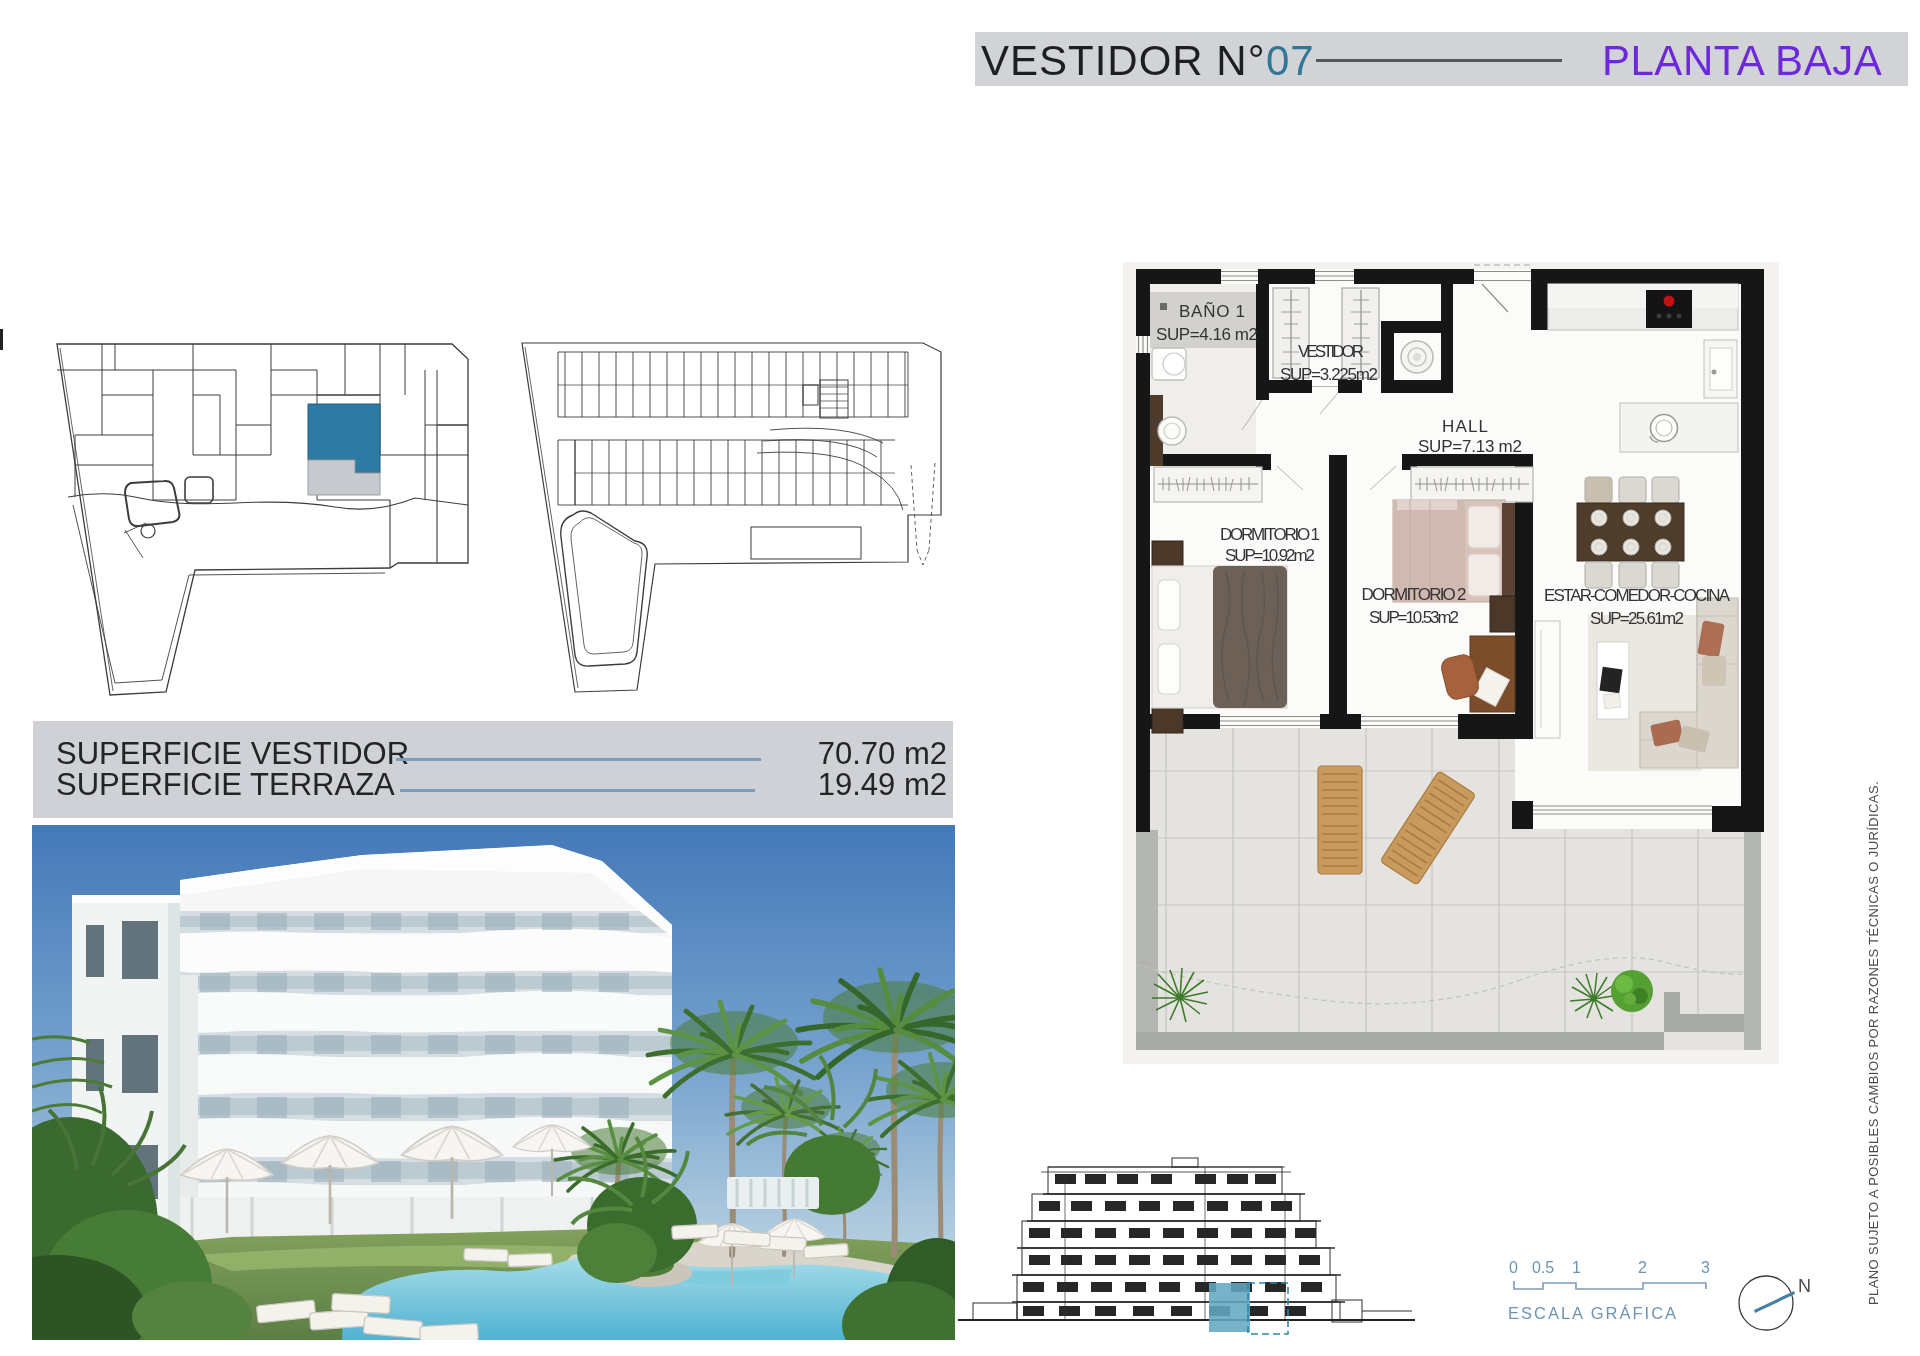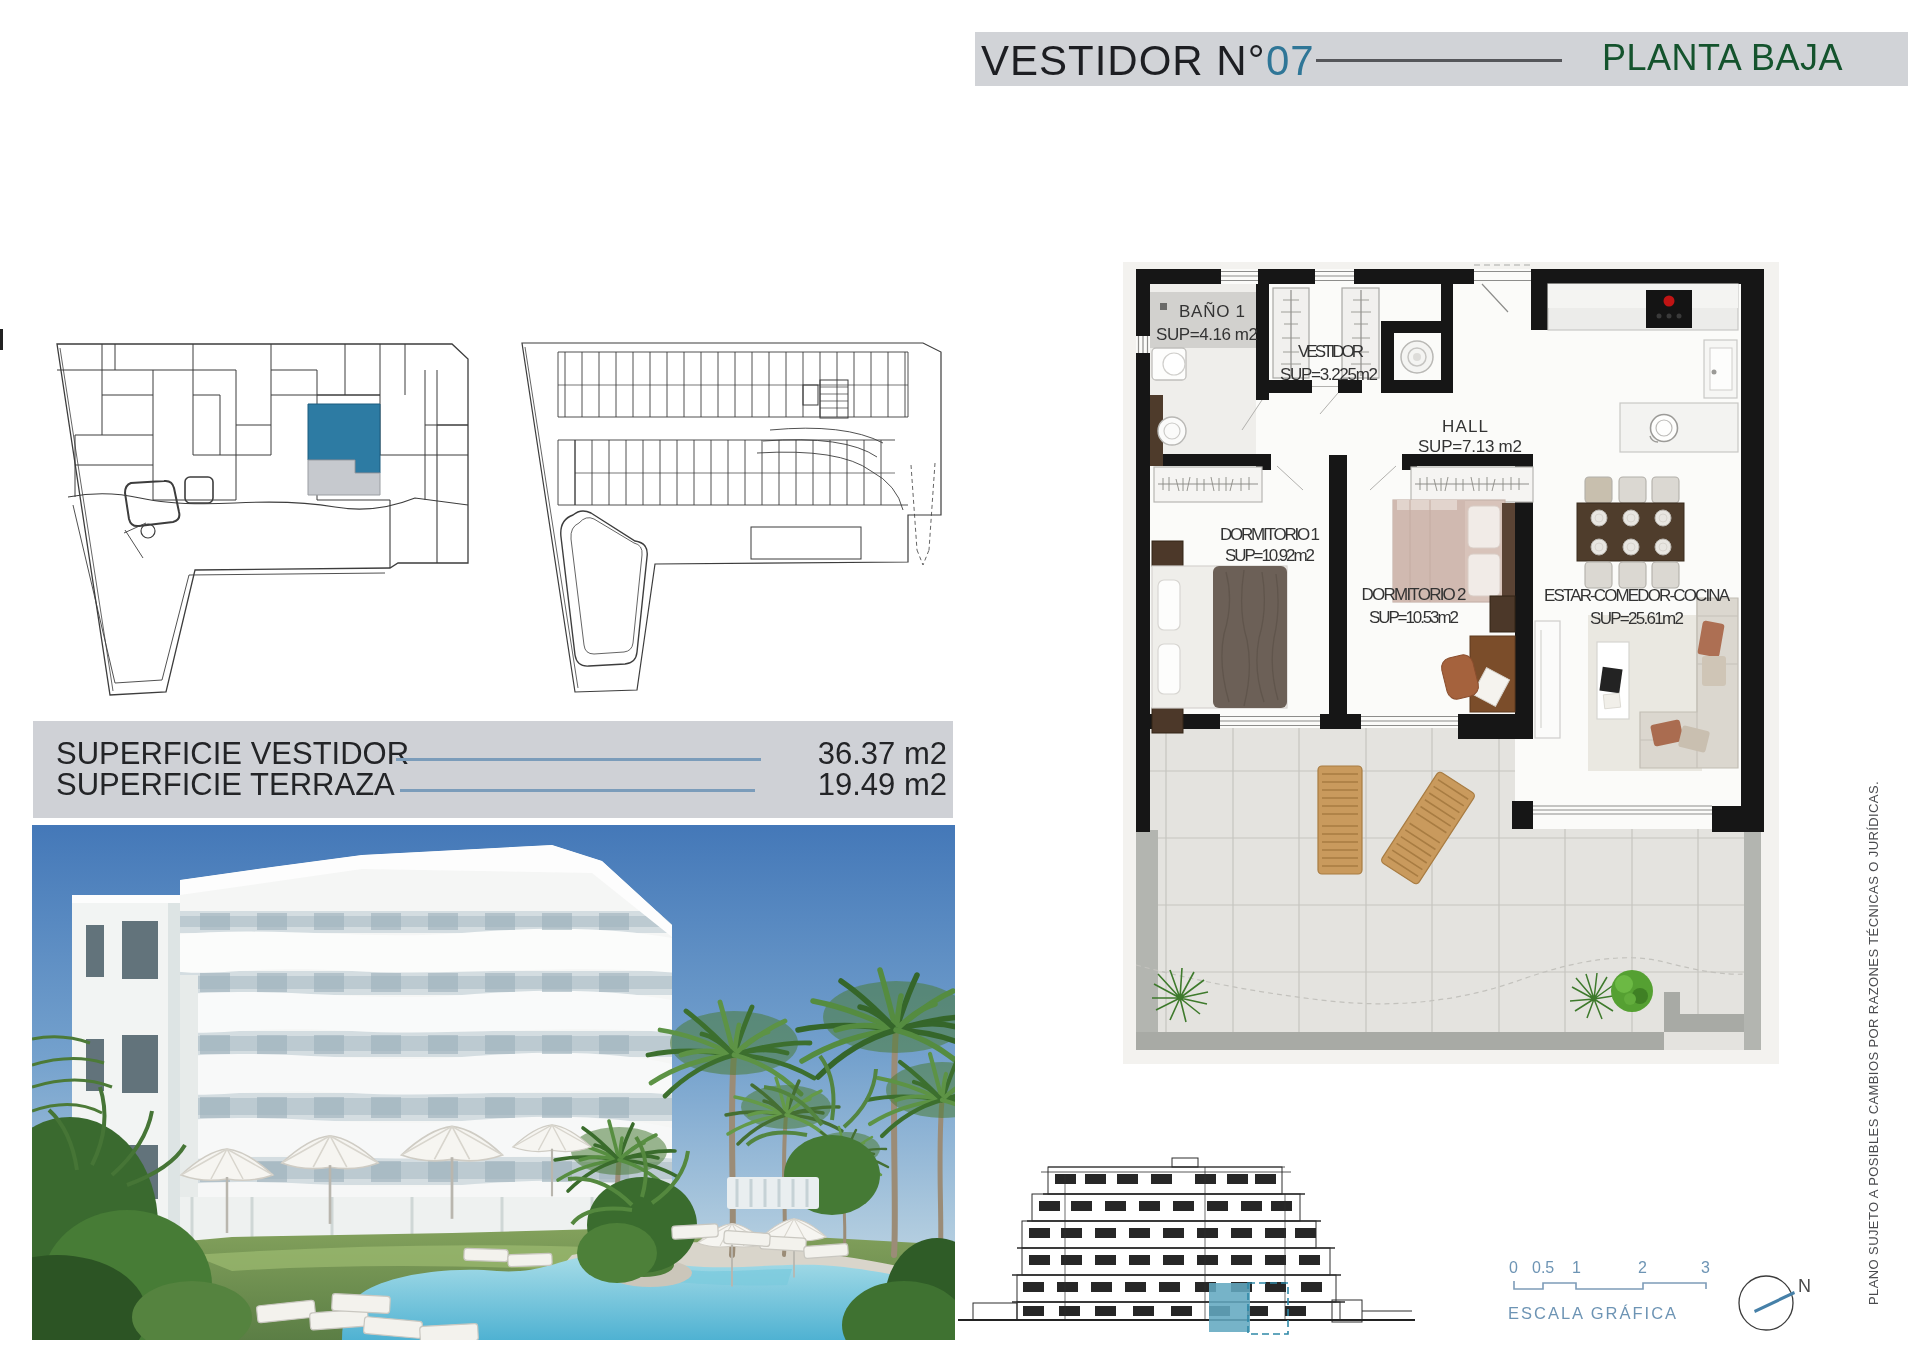--- a/index.html
+++ b/index.html
@@ -11,30 +11,30 @@
 <body>
 
 <div class="abs" style="left:975px;top:32px;width:933px;height:54px;background:#d1d3d7;"></div>
 
 <div class="abs" style="left:981px;top:37px;font-size:42px;letter-spacing:1px;color:#1d1e22;">VESTIDOR N°</div>
 
 <div class="abs" style="left:1266px;top:37px;font-size:42px;letter-spacing:1px;color:#2f7697;">07</div>
 
 <div class="abs" style="left:1316px;top:59px;width:246px;height:3px;background:#55565a;"></div>
 
-<div class="abs" style="left:1602px;top:37px;font-size:36px;letter-spacing:0.5px;color:#14532d;">PLANTA BAJA</div>
+<div class="abs" style="left:1602px;top:37px;font-size:42px;letter-spacing:0.5px;color:#6d28d9;">PLANTA BAJA</div>
 
 <div class="abs" style="left:33px;top:721px;width:920px;height:97px;background:#cfd1d6;"></div>
 
 <div class="abs" style="left:56px;top:736px;font-size:31px;letter-spacing:0px;color:#232427;">SUPERFICIE VESTIDOR</div>
 
 <div class="abs" style="left:396px;top:758px;width:365px;height:3px;background:#7b9cba;"></div>
 
 <div class="abs" style="left:947px;top:736px;font-size:31px;color:#232427;">
-    <span style="position:absolute;right:0;white-space:nowrap;">36.37 m2</span>
+    <span style="position:absolute;right:0;white-space:nowrap;">70.70 m2</span>
   </div>
 
 <div class="abs" style="left:56px;top:767px;font-size:31px;letter-spacing:0px;color:#232427;">SUPERFICIE TERRAZA</div>
 
 <div class="abs" style="left:400px;top:789px;width:355px;height:3px;background:#7b9cba;"></div>
 
 <div class="abs" style="left:947px;top:767px;font-size:31px;color:#232427;">
     <span style="position:absolute;right:0;white-space:nowrap;">19.49 m2</span>
   </div>
 

